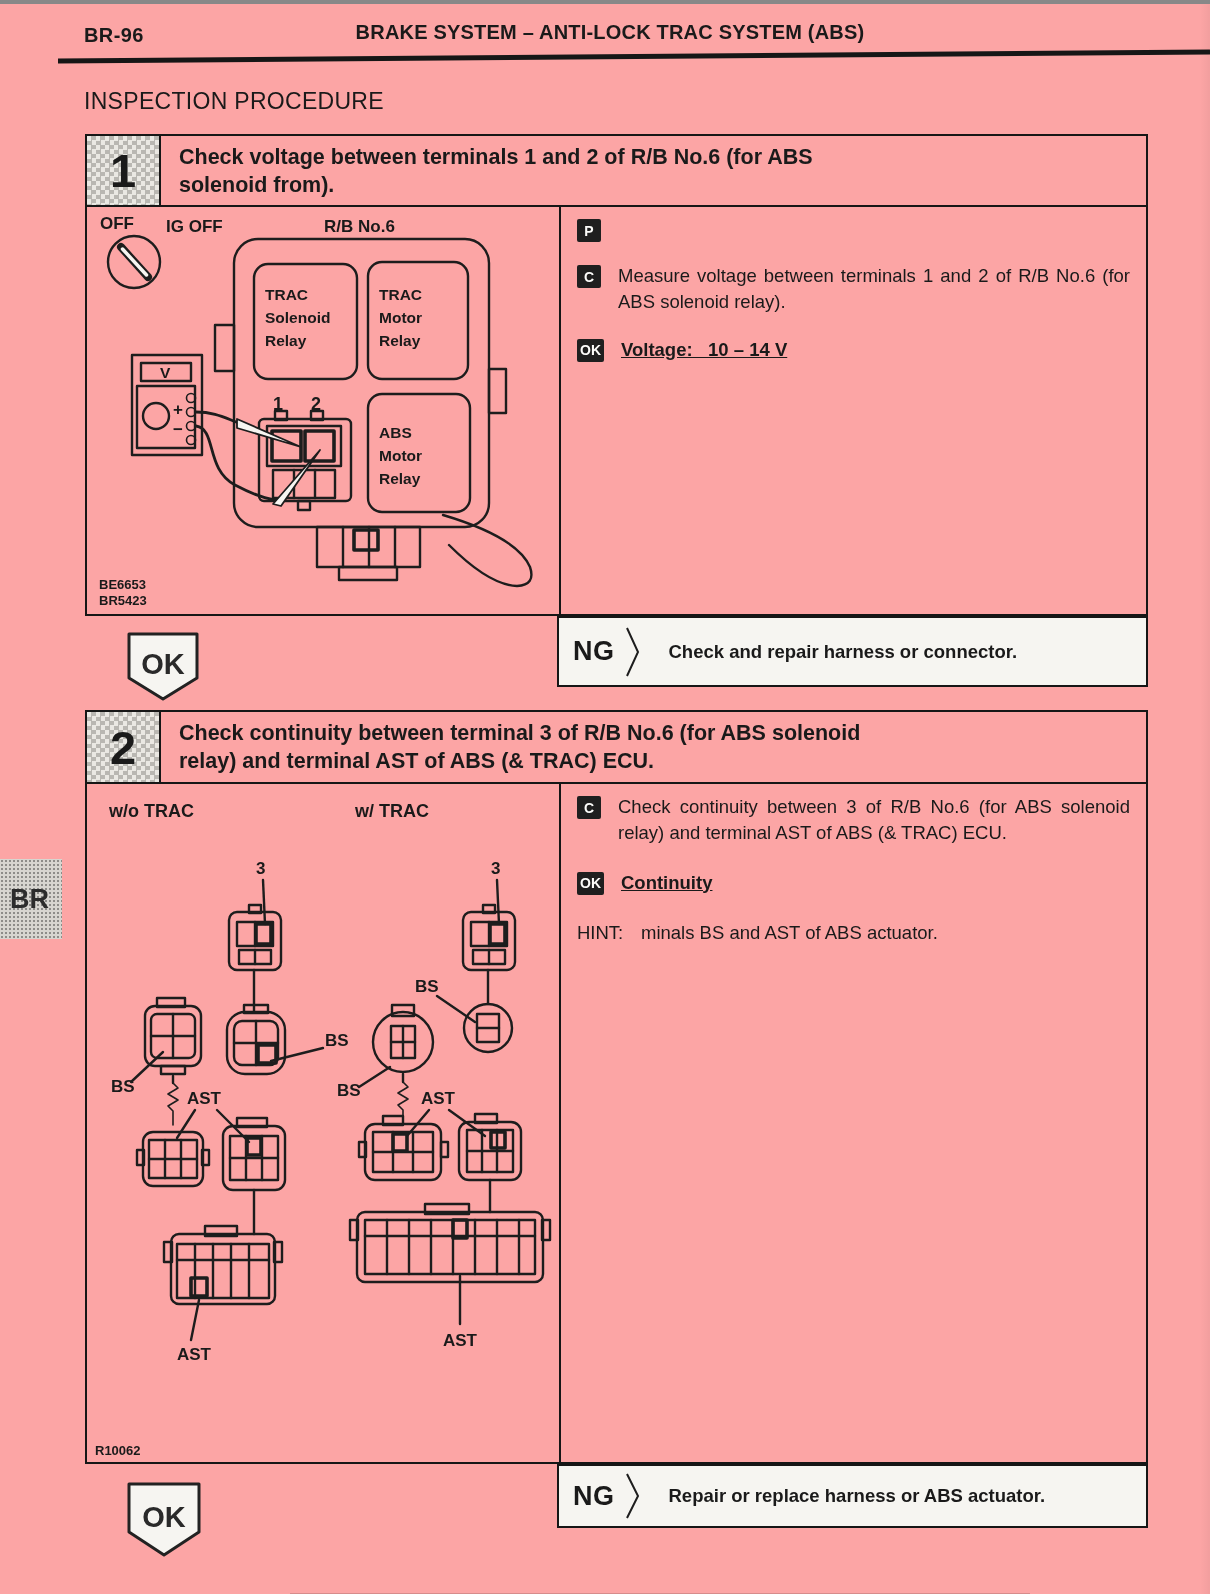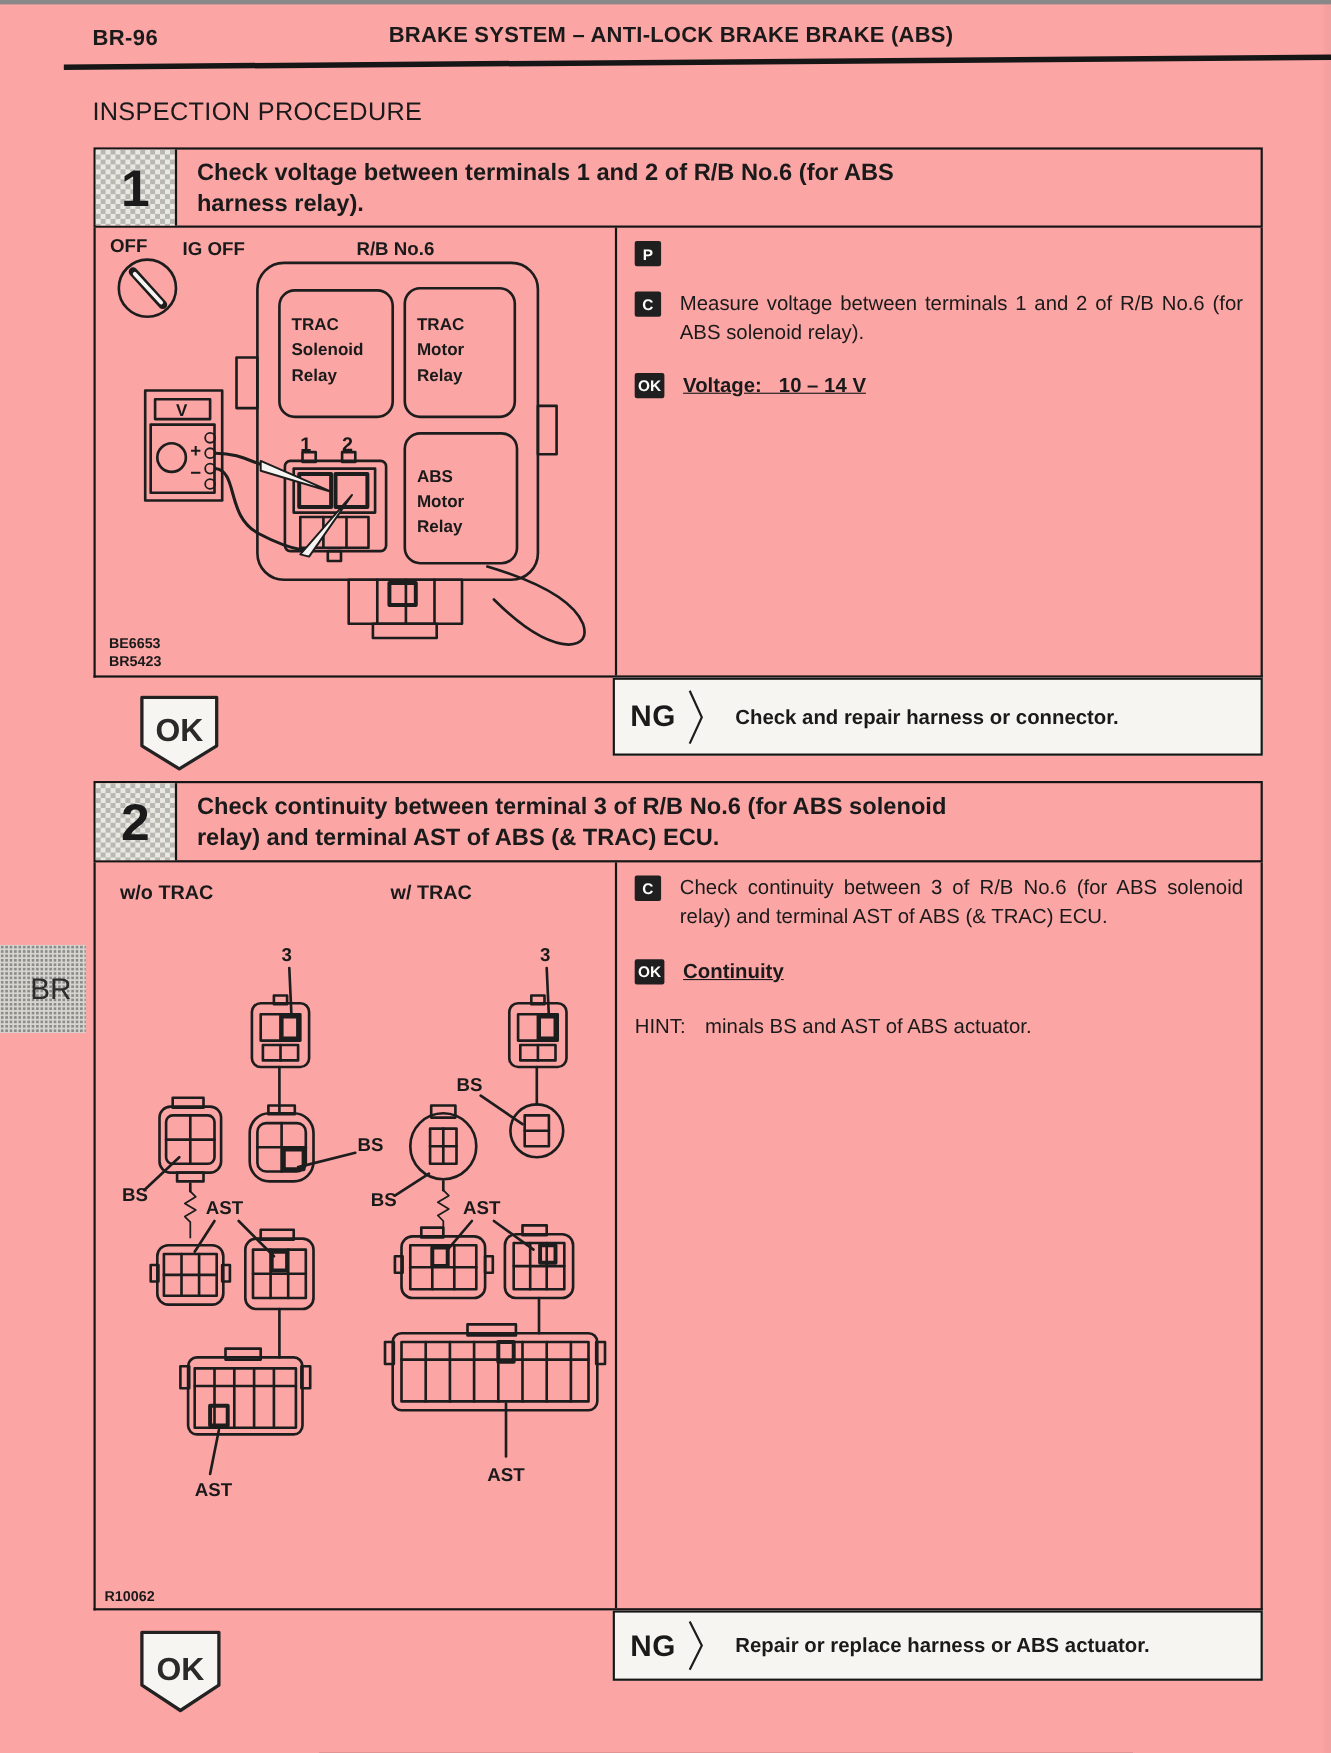--- a/index.html
+++ b/index.html
@@ -46,23 +46,23 @@
   .ng-row{position:absolute; box-sizing:border-box; border:2.5px solid #161616; background:#f6f5f1;
     display:flex; align-items:center; padding-left:14px; gap:10px;}
   .ng-label{font-size:27px; font-weight:700; letter-spacing:.5px;}
   .ng-chev{flex-shrink:0;}
   .ng-text{font-size:18.5px; font-weight:700; margin-left:18px;}
 
   .ok-arrow{position:absolute;}
   .ok-arrow svg path{fill:#f6f5f1; stroke:#222; stroke-width:3; stroke-linejoin:round;}
   .ok-arrow svg text{fill:#2a2a2a; font-size:29px; font-weight:700; text-anchor:middle; stroke:none;}
 
-  .side-tab{position:absolute; left:0; top:855px; width:78px; height:80px;
+  .side-tab{position:absolute; left:0; top:855px; width:62px; height:80px;
     display:flex; align-items:center; justify-content:flex-end; padding-right:13px; box-sizing:border-box;
-    font-size:27px; font-weight:400; color:#2c2c2c;
+    font-size:27px; font-weight:700; color:#2c2c2c;
     background:radial-gradient(#8d8c89 1.15px, transparent 1.3px) 0 0/4px 4px #d7d5d0;}
 
   .fig svg{display:block;}
   .fig svg *{stroke:#1d1d1d; fill:none; stroke-width:2.4; stroke-linejoin:round; stroke-linecap:round;}
   .fig svg text{fill:#1a1a1a; stroke:none; font-family:"Liberation Sans",sans-serif;}
   .fig svg .t17{font-size:17px; font-weight:700;}
   .fig svg .t16{font-size:15.5px; font-weight:600;}
   .fig svg .t18{font-size:18px; font-weight:700;}
   .fig svg .t13{font-size:13px; font-weight:700;}
   .fig svg .thick{stroke-width:3.6;}
@@ -70,30 +70,30 @@
   .fig svg .wire{stroke-width:2.8;}
 </style>
 </head>
 <body>
 
 <div class="page">
   <div class="scan-shadow"></div>
   <div class="bottom-smudge"></div>
 
   <div class="page-code">BR-96</div>
-  <div class="page-title">BRAKE SYSTEM – ANTI-LOCK BRAKE BRAKE (ABS)</div>
+  <div class="page-title">BRAKE SYSTEM – ANTI-LOCK TRAC SYSTEM (ABS)</div>
   <div class="header-rule"></div>
   <div class="section-heading">INSPECTION PROCEDURE</div>
 
   <section class="step" style="top:130px; height:553px;">
     <div class="step-header" style="height:73px;">
       <div class="step-num halftone">1</div>
       <div class="step-title">
         <div>Check voltage between terminals 1 and 2 of R/B No.6 (for ABS</div>
-        <div>harness relay).</div>
+        <div>solenoid from).</div>
       </div>
     </div>
 
     <div class="step-body" style="top:73px; height:409px;">
       <div class="cell-left fig">
         <svg viewBox="0 0 470 406" width="470" height="406">
 
           <text class="t17" x="13" y="22">OFF</text>
           <text class="t17" x="79" y="25">IG OFF</text>
           <text class="t17" x="237" y="25">R/B No.6</text>

